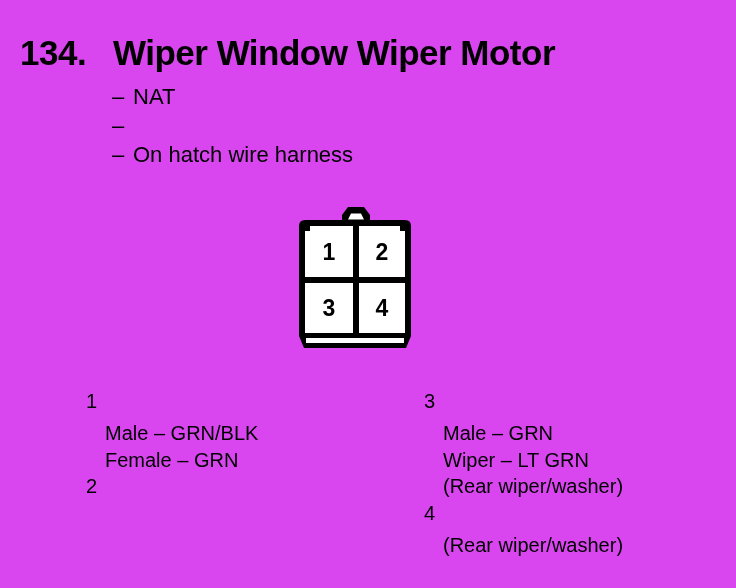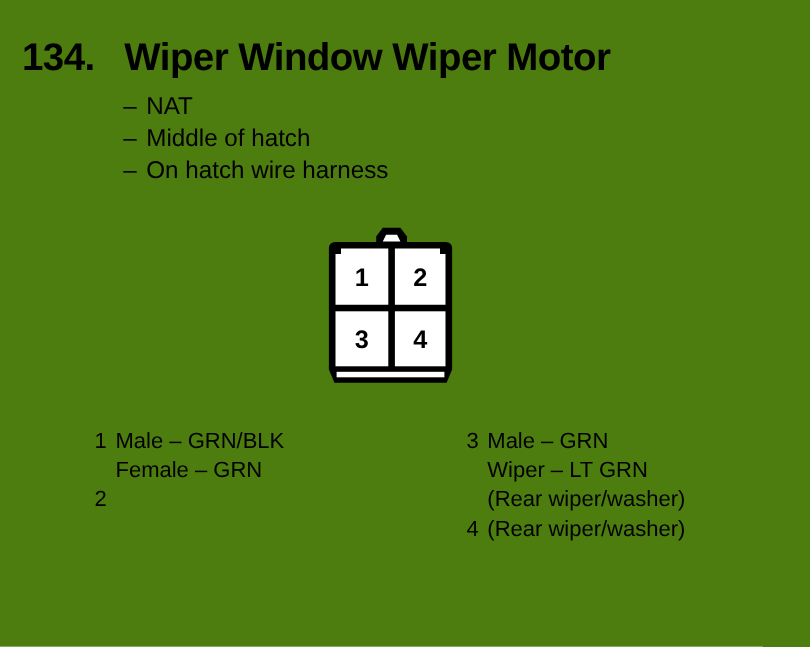--- a/index.html
+++ b/index.html
@@ -1,19 +1,19 @@
 <!DOCTYPE html>
 <html><head>
 <meta charset="utf-8">
 <style>
   html,body{margin:0;padding:0;background:#e8e8e8;}
   .page{
     position:relative;
     width:736px;height:588px;
-    background:#4d7c0f;
+    background:#d946ef;
     color:#000000;
     font-family:"Liberation Sans", sans-serif;
     overflow:hidden;
   }
   
   .title-row{
     position:absolute;left:20px;top:33px;
     display:flex;
     font-size:35px;font-weight:bold;
     letter-spacing:-0.5px;
@@ -39,40 +39,39 @@
   }
   
   .legend-col{
     position:absolute;top:388px;
     font-size:20px;line-height:26.5px;
   }
   .legend-col.left{left:86px;}
   .legend-col.right{left:424px;}
   .legend-entry{display:flex;align-items:flex-start;}
   .pin-num{display:inline-block;width:19px;flex:0 0 19px;}
-  .pin-lines{white-space:nowrap;}
+  .pin-lines{white-space:nowrap;margin-top:32px;}
 </style>
 </head>
 <body>
 
 <div class="page">
 
   <div class="title-row">
     <span class="title-num">134.</span>
     <span class="title-text">Wiper Window Wiper Motor</span>
   </div>
 
   <div class="notes">
     <div class="note-line">
       <span class="note-dash">–</span>
       <span>NAT</span>
     </div>
     <div class="note-line">
       <span class="note-dash">–</span>
-      <span>Middle of hatch</span>
     </div>
     <div class="note-line">
       <span class="note-dash">–</span>
       <span>On hatch wire harness</span>
     </div>
   </div>
 
   <svg class="connector" viewBox="0 0 122 146" xmlns="http://www.w3.org/2000/svg">
 
     <polygon points="46,17 46,11 52,3 68,3 74,11 74,17" fill="#000"></polygon>

